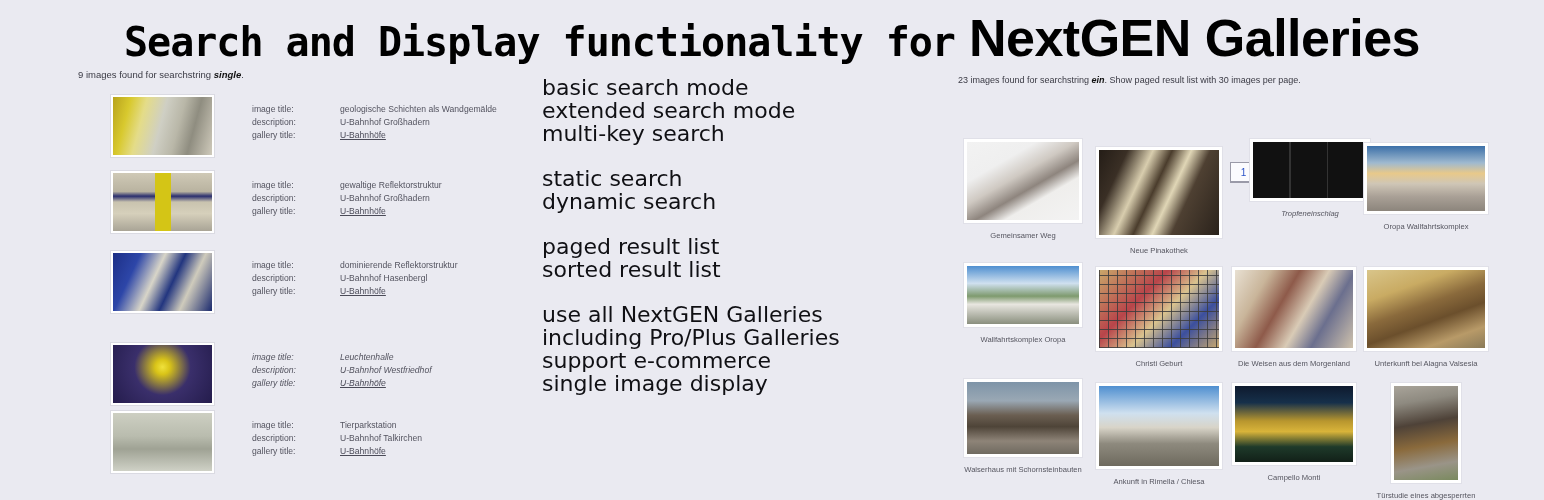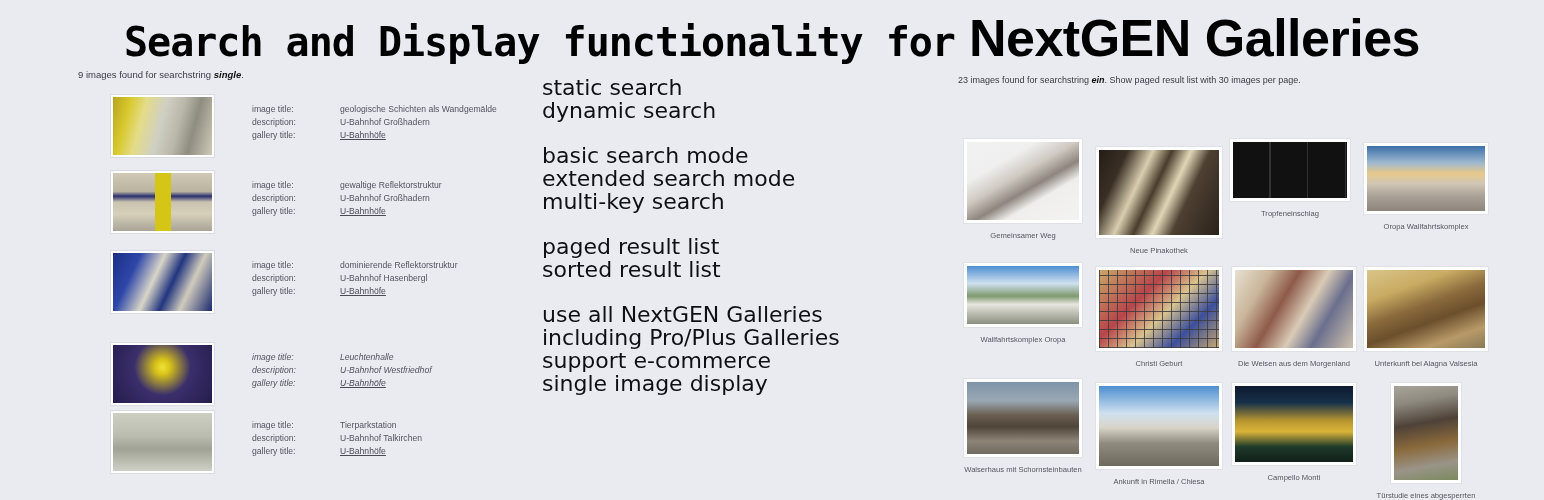--- a/index.html
+++ b/index.html
@@ -290,27 +290,27 @@
       <div class="meta">
         <span class="meta-line"><span class="meta-label">image title:</span><span class="meta-value">Tierparkstation</span></span>
         <span class="meta-line"><span class="meta-label">description:</span><span class="meta-value">U-Bahnhof Talkirchen</span></span>
         <span class="meta-line"><span class="meta-label">gallery title:</span><a class="meta-link" href="#">U-Bahnhöfe</a></span>
       </div>
     </div>
   </div>
 
   <div class="features">
     <div class="feat-group">
-      <div class="feat-line">static search</div>
-      <div class="feat-line">dynamic search</div>
-    </div>
-    <div class="feat-group">
       <div class="feat-line">basic search mode</div>
       <div class="feat-line">extended search mode</div>
       <div class="feat-line">multi-key search</div>
+    </div>
+    <div class="feat-group">
+      <div class="feat-line">static search</div>
+      <div class="feat-line">dynamic search</div>
     </div>
     <div class="feat-group">
       <div class="feat-line">paged result list</div>
       <div class="feat-line">sorted result list</div>
     </div>
     <div class="feat-group">
       <div class="feat-line">use all NextGEN Galleries</div>
       <div class="feat-line">including Pro/Plus Galleries</div>
       <div class="feat-line">support e-commerce</div>
       <div class="feat-line">single image display</div>
@@ -337,21 +337,21 @@
             <div class="cell-img g1" style="width:112px;height:78px;"></div>
           </div>
           <div class="cell-caption">Gemeinsamer Weg</div>
         </div>
         <div class="cell" style="left:136px; top:8px; width:130px;">
           <div class="cell-frame">
             <div class="cell-img g2" style="width:120px;height:85px;"></div>
           </div>
           <div class="cell-caption">Neue Pinakothek</div>
         </div>
-        <div class="cell" style="left:270px; top:0; width:124px;">
+        <div class="cell" style="left:290px; top:0; width:124px;font-style:italic;">
           <div class="cell-frame">
             <div class="cell-img g3" style="width:114px;height:56px;"></div>
           </div>
           <div class="cell-caption">Tropfeneinschlag</div>
         </div>
         <div class="cell" style="left:404px; top:4px; width:128px;">
           <div class="cell-frame">
             <div class="cell-img g4" style="width:118px;height:65px;"></div>
           </div>
           <div class="cell-caption">Oropa Wallfahrtskomplex</div>

